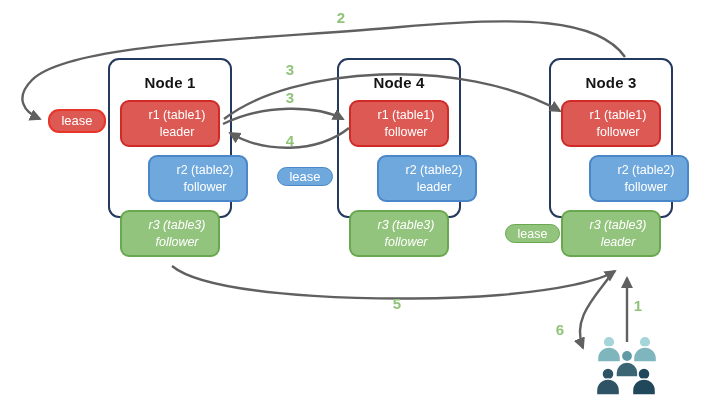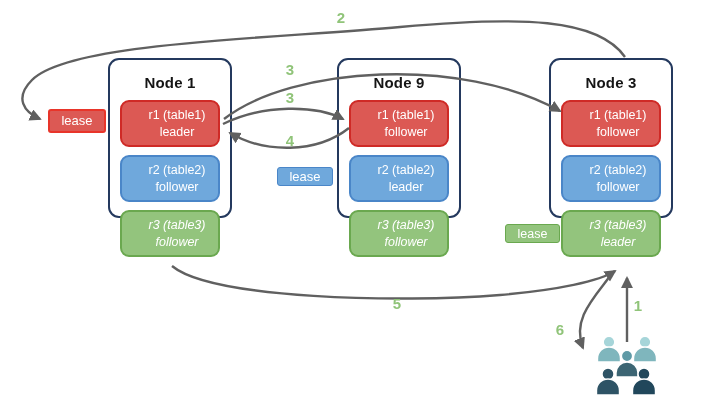--- a/index.html
+++ b/index.html
@@ -17,24 +17,24 @@
   }
   .range{
     position:absolute;left:10px;width:100px;height:47px;border-radius:9px;
     box-sizing:border-box;border:2px solid;color:#fff;
     display:flex;flex-direction:column;align-items:center;justify-content:center;
     font-size:12.5px;line-height:1.3;text-align:center;padding-left:14px;
   }
   .range span{display:block;}
   .r-top{top:40px;} .r-mid{top:95px;} .r-bot{top:150px;}
   .c-red{background:var(--red);border-color:var(--red-border);}
-  .c-blue{background:var(--blue);border-color:var(--blue-border);}
+  .c-blue{background:var(--blue);border-color:var(--blue-border);margin-left:28px;}
   .c-green{background:var(--green);border-color:var(--green-border);font-style:italic;}
   .lease{
-    position:absolute;box-sizing:border-box;border-radius:3px;color:#fff;
+    position:absolute;box-sizing:border-box;border-radius:11px;color:#fff;
     text-align:center;font-size:13px;line-height:1.45;
   }
   .lease-red{left:48px;top:109px;width:58px;height:24px;background:var(--red);
     border:2px solid var(--lease-red-border);line-height:1.5;}
   .lease-blue{left:277px;top:167px;width:56px;height:19px;background:var(--blue);
     border:1px solid var(--blue-border);}
   .lease-green{left:505px;top:224px;width:55px;height:19px;background:var(--green);
     border:1px solid var(--green-border);font-size:12.5px;}
   .step{
     position:absolute;font-size:15px;font-weight:bold;color:var(--step);
@@ -73,21 +73,21 @@
       <span>r2 (table2)</span>
       <span>follower</span>
     </div>
     <div class="range r-bot c-green">
       <span>r3 (table3)</span>
       <span>follower</span>
     </div>
   </div>
 
   <div class="node" style="left:337px">
-    <div class="node-title">Node 9</div>
+    <div class="node-title">Node 4</div>
     <div class="range r-top c-red">
       <span>r1 (table1)</span>
       <span>follower</span>
     </div>
     <div class="range r-mid c-blue">
       <span>r2 (table2)</span>
       <span>leader</span>
     </div>
     <div class="range r-bot c-green">
       <span>r3 (table3)</span>

